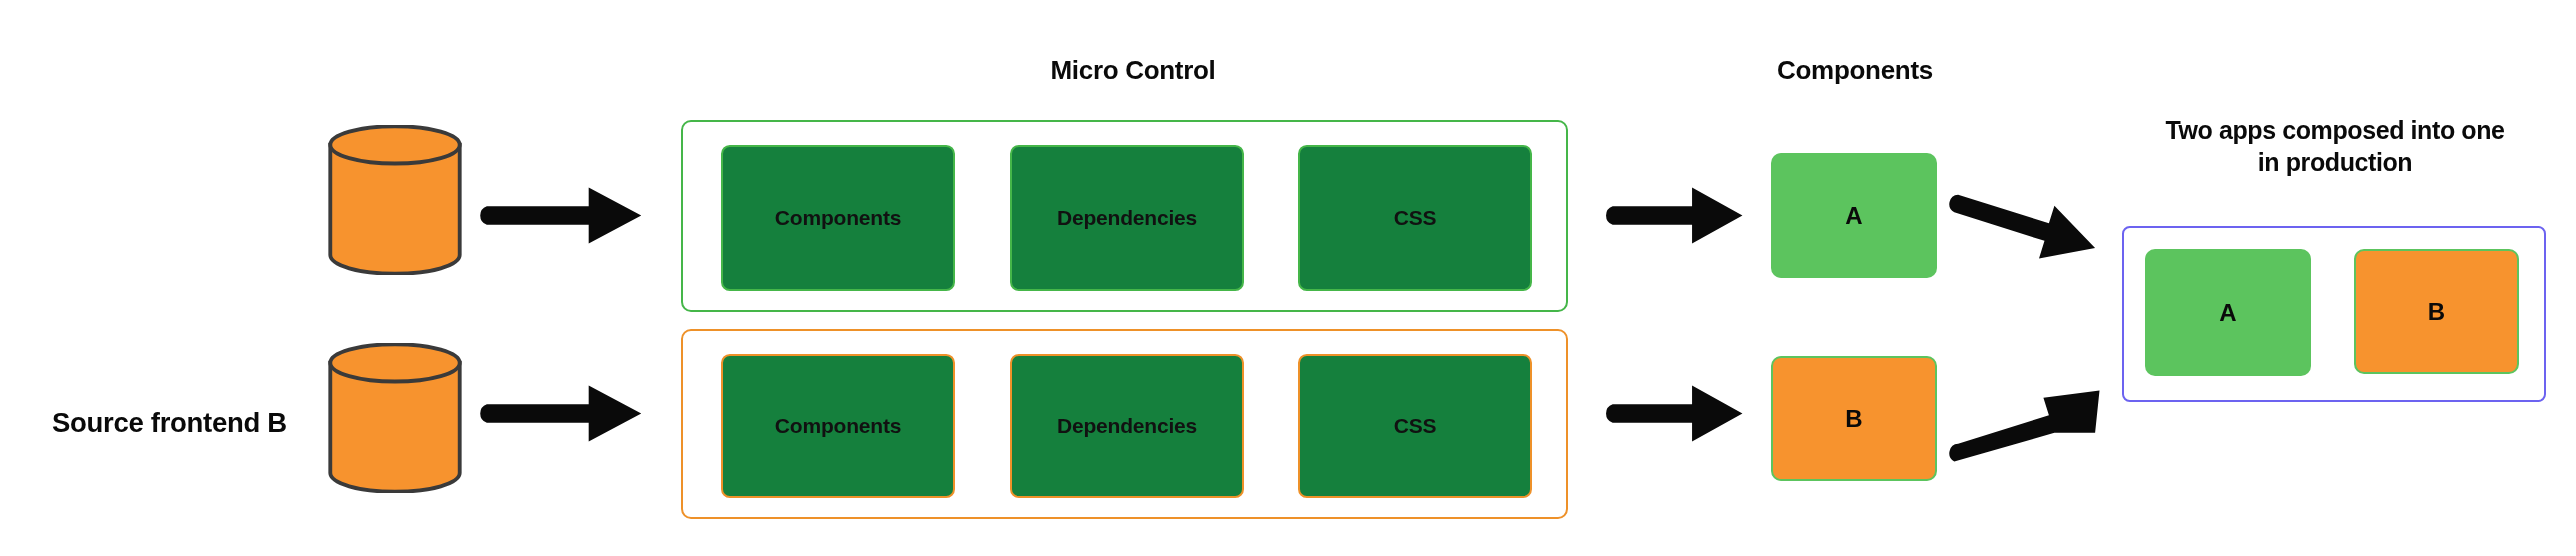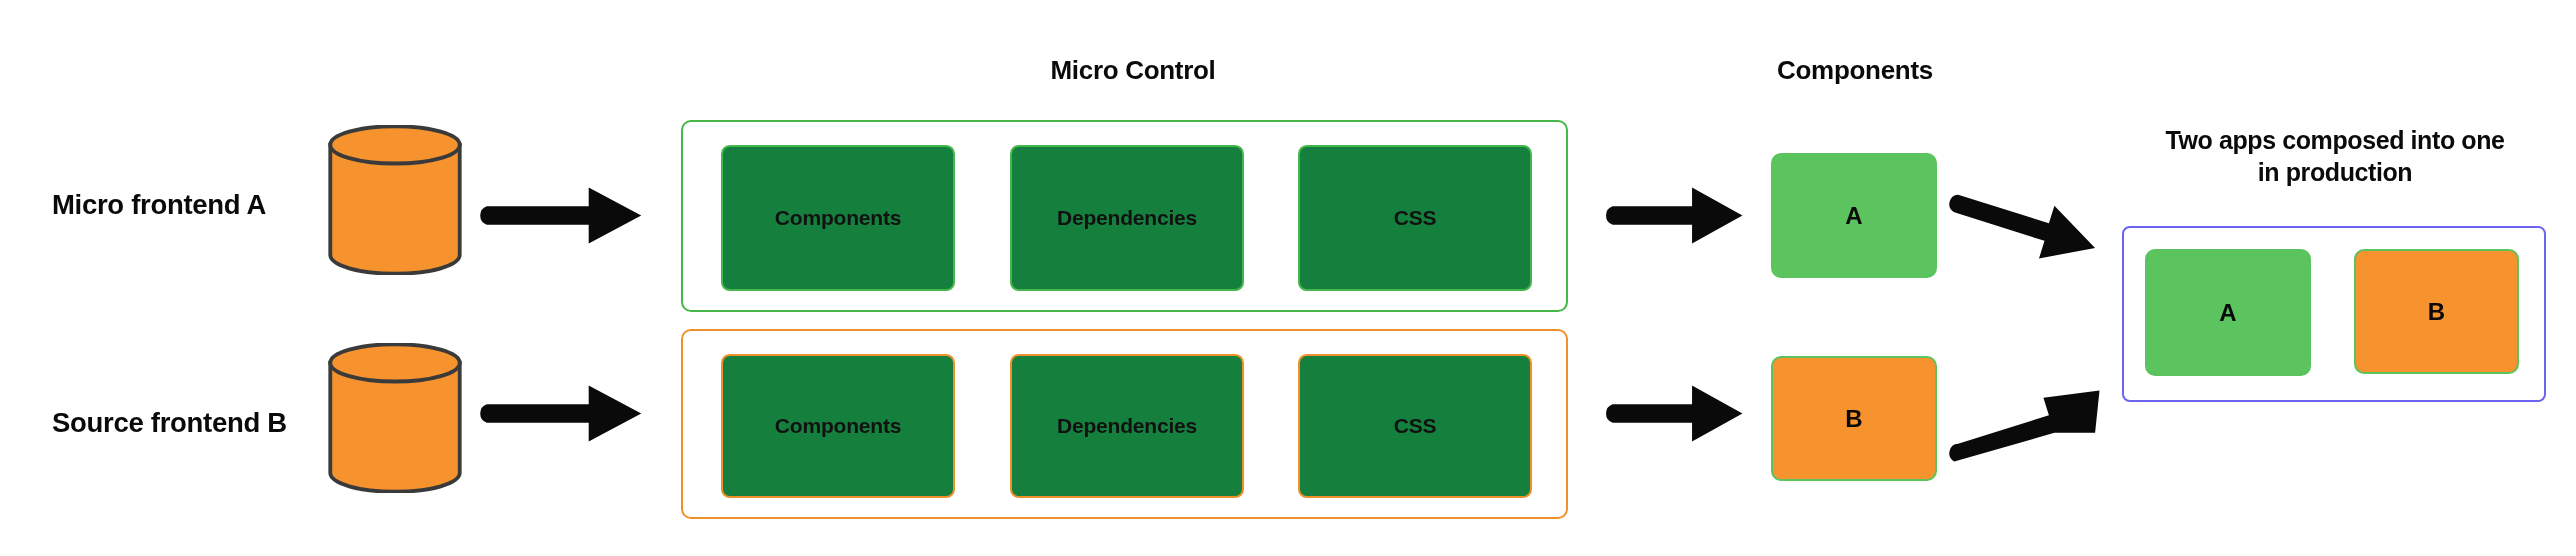--- a/index.html
+++ b/index.html
@@ -97,29 +97,28 @@
   }
 
   
   .arrow svg{display:block;width:100%;height:100%;overflow:visible;}
 </style>
 </head>
 <body>
 
 <div id="canvas">
 
-  <div class="abs lbl row-label" style="left:52px;top:189px;">Micro frontend A</div>
 
   <div class="abs lbl row-label" style="left:52px;top:407px;">Source frontend B</div>
 
   <div class="abs lbl section-title" style="left:968px;top:55px;width:330px;">Micro Control</div>
 
   <div class="abs lbl section-title" style="left:1690px;top:55px;width:330px;">Components</div>
 
-  <div class="abs lbl compose-title" style="left:2118px;top:124px;width:434px;">
+  <div class="abs lbl compose-title" style="left:2118px;top:114px;width:434px;">
     <span>Two apps composed into  one</span><br>
     <span>in production</span>
   </div>
 
   <div class="abs cylinder" style="left:327px;top:125px;">
     <svg viewBox="0 0 248 273" xmlns="http://www.w3.org/2000/svg">
       <path d="M6 36 L6 237 A118 34 0 0 0 242 237 L242 36 Z" fill="#f7932e" stroke="#3a3a3a" stroke-width="7"></path>
       <ellipse cx="124" cy="36" rx="118" ry="34" fill="#f7932e" stroke="#3a3a3a" stroke-width="7"></ellipse>
     </svg>
   </div>

